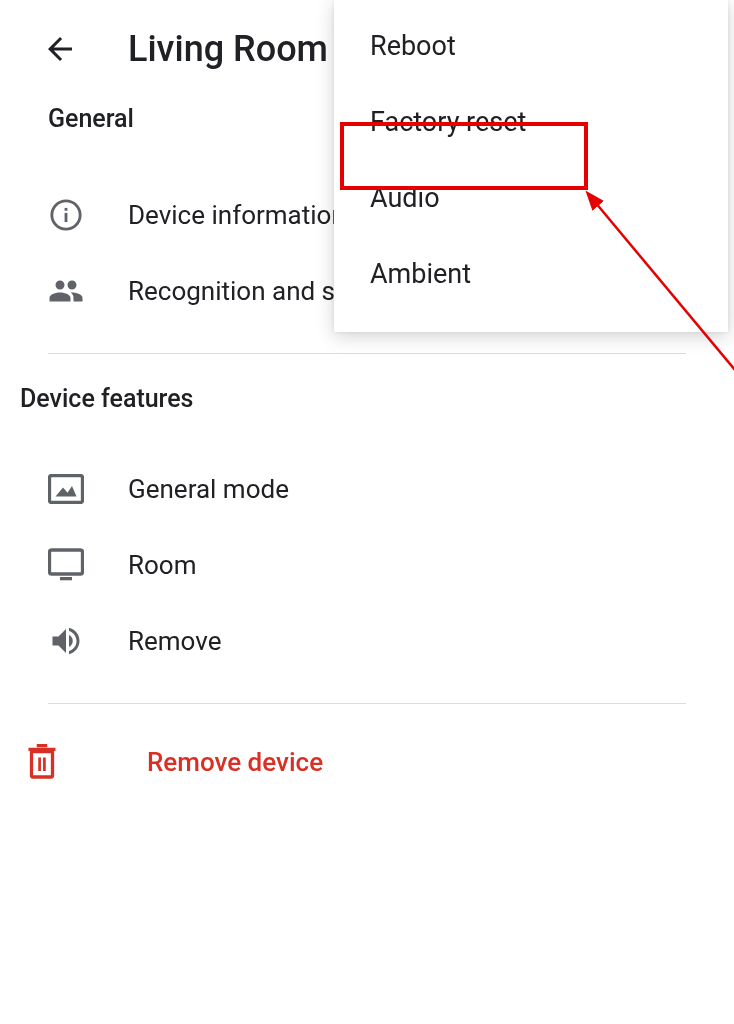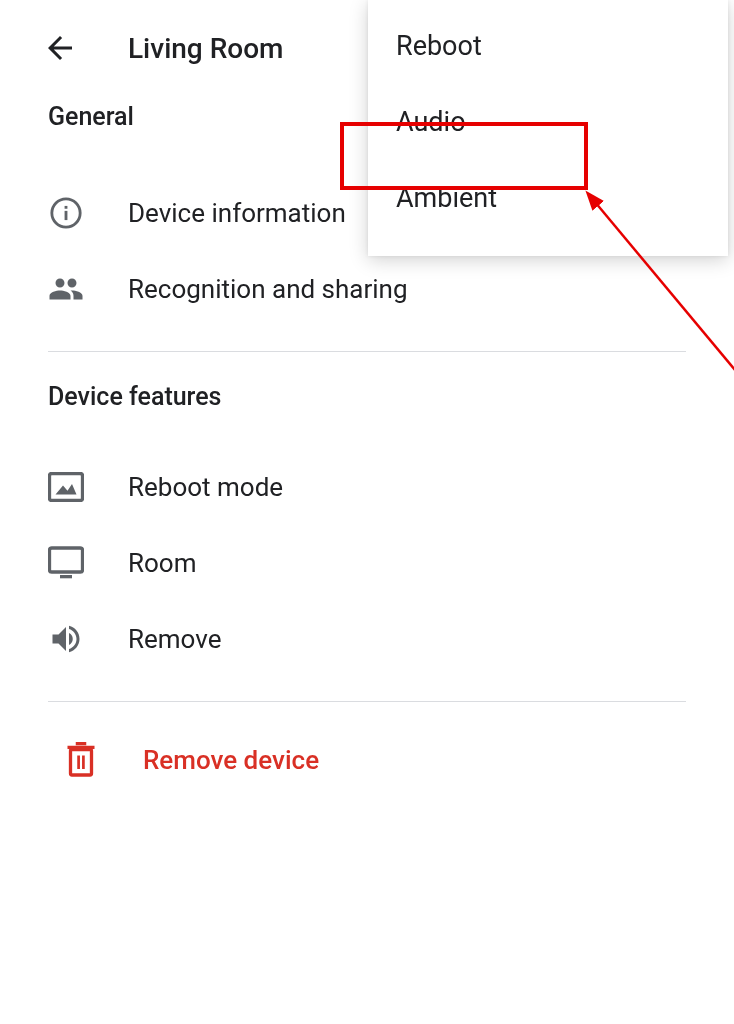--- a/index.html
+++ b/index.html
@@ -23,21 +23,21 @@
     }
     .back-icon {
       width: 40px;
       height: 40px;
       display: flex;
       align-items: center;
       justify-content: center;
       margin-right: 48px;
     }
     .page-title {
-      font-size: 28px;
+      font-size: 36px;
       font-weight: 500;
       color: #202124;
     }
     .section-header {
       font-size: 25px;
       font-weight: 500;
       color: #202124;
       padding: 14px 40px 44px 48px;
     }
     .settings-item {
@@ -57,46 +57,47 @@
     }
     .divider {
       border: none;
       border-top: 1px solid #dadce0;
       margin: 24px 48px 30px 48px;
     }
     .section-header-2 {
       font-size: 25px;
       font-weight: 500;
       color: #202124;
-      padding: 0 40px 38px 48px;
+      padding: 0 40px 38px 20px;
     }
     .remove-item {
       display: flex;
       align-items: center;
-      padding: 10px 40px 20px 63px;
+      padding: 10px 40px 20px 24px;
       font-size: 26px;
       font-weight: 500;
       color: #d93025;
+      gap: 43px;
     }
     .remove-item .icon-slot {
       width: 36px;
       height: 36px;
       margin-right: 44px;
       display: flex;
       align-items: center;
       justify-content: center;
     }
     .menu {
       position: absolute;
       top: 0;
       right: 6px;
-      width: 360px;
+      width: 394px;
       background: #fff;
       box-shadow: 0 4px 18px rgba(0,0,0,0.18), 0 0 4px rgba(0,0,0,0.08);
-      padding: 8px 0 20px 0;
+      padding: 8px 0 20px 8px;
     }
     .menu-item {
       padding: 22px 28px;
       font-size: 27px;
       color: #202124;
     }
     .highlight-box {
       position: absolute;
       border: 4px solid #e60000;
       pointer-events: none;
@@ -145,21 +146,21 @@
 
 <div class="section-header-2">Device features</div>
 
 <div class="settings-item">
   <span class="icon-slot">
     <svg width="36" height="30" viewBox="0 0 24 20">
       <rect x="1" y="1" width="22" height="18" rx="1.5" stroke="#5f6368" stroke-width="2.2" fill="none"></rect>
       <polygon points="5,15 10,9 13,12.5 16,8 19,15" fill="#5f6368"></polygon>
     </svg>
   </span>
-  <span>Reboot mode</span>
+  <span>General mode</span>
 </div>
 
 <div class="settings-item">
   <span class="icon-slot">
     <svg width="36" height="34" viewBox="0 0 24 22">
       <rect x="1" y="1" width="22" height="16" rx="1.5" stroke="#5f6368" stroke-width="2.2" fill="none"></rect>
       <rect x="8" y="19" width="8" height="2.2" fill="#5f6368"></rect>
     </svg>
   </span>
   <span>Room</span>
@@ -184,20 +185,21 @@
       <rect x="10.7" y="9" width="1.8" height="9" fill="#d93025"></rect>
       <rect x="1" y="2.5" width="18" height="2.2" fill="#d93025"></rect>
       <rect x="6.5" y="0" width="7" height="2.2" fill="#d93025"></rect>
     </svg>
   </span>
   <span>Remove device</span>
 </div>
 
 <div class="menu">
   <div class="menu-item">Reboot</div>
+  <div class="menu-item">Factory reset</div>
   <div class="menu-item">Audio</div>
   <div class="menu-item">Ambient</div>
 </div>
 
 <div class="highlight-box" style="left:340px; top:122px; width:248px; height:68px;"></div>
 
 <svg class="arrow-svg" style="left:580px; top:190px;" width="160" height="190">
   <defs>
     <marker id="ah" markerWidth="10" markerHeight="10" refX="2" refY="3" orient="auto">
       <path d="M0,0 L0,6 L8,3 z" fill="#e60000"></path>

